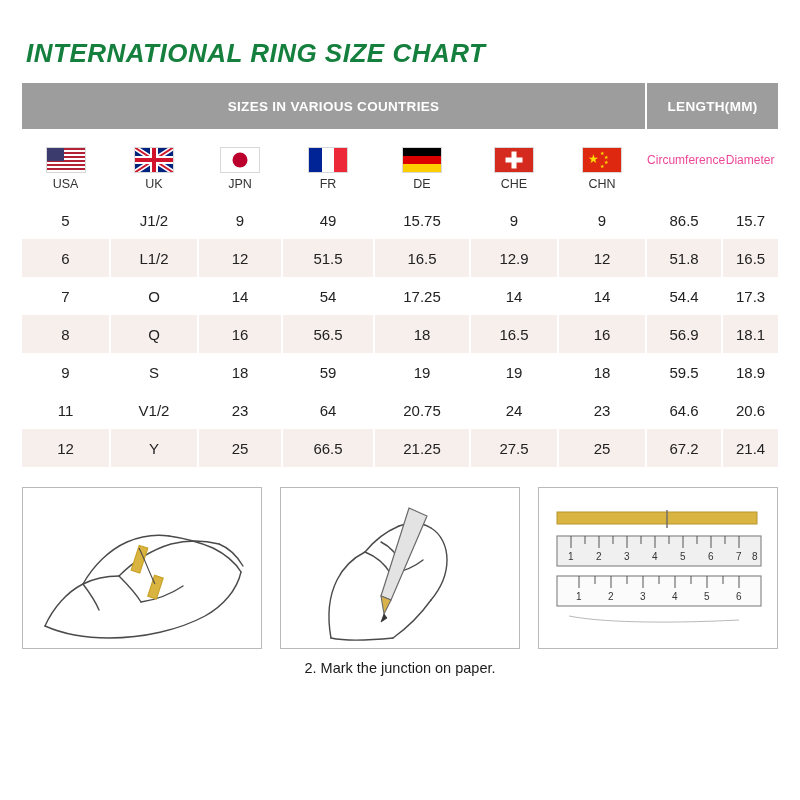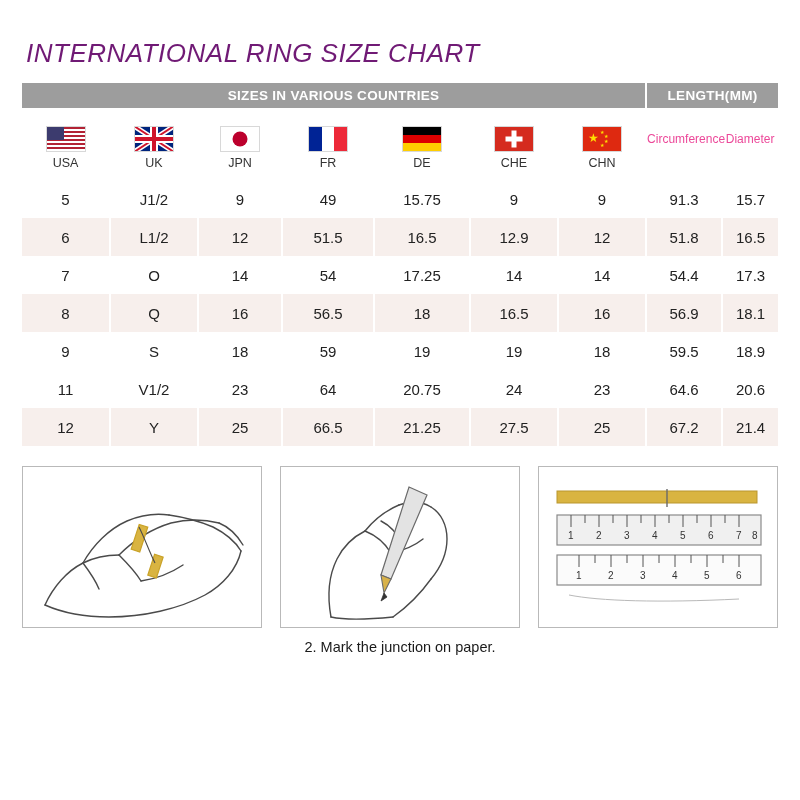--- a/index.html
+++ b/index.html
@@ -17,44 +17,44 @@
   .page {
     width: 800px;
     height: 800px;
     position: relative;
     box-sizing: border-box;
     padding: 0 22px;
   }
   
   .title {
     font-size: 26px;
-    font-weight: normal;
+    font-weight: bold;
     font-style: italic;
     letter-spacing: 0.5px;
-    color: #701a75;
+    color: #15803d;
     padding-top: 38px;
     padding-bottom: 14px;
     padding-left: 4px;
   }
   
   table.ring-table {
     width: 756px;
     border-collapse: collapse;
     table-layout: fixed;
   }
   table.ring-table td, table.ring-table th {
     text-align: center;
     vertical-align: middle;
     padding: 0;
   }
   .hdr-band {
     background: #9d9d9d;
     color: #ffffff;
     font-size: 13.5px;
-    height: 25px;
+    height: 46px;
     letter-spacing: 0.3px;
     border-right: 2px solid #ffffff;
   }
   .hdr-band.last { border-right: none; }
   .flagrow td {
     background: #ffffff;
     height: 62px;
     border-right: 2px solid #ffffff;
   }
   .flagcell {
@@ -268,21 +268,21 @@
     </thead>
     <tbody>
       <tr class="data-row row-light">
         <td>5</td>
         <td>J1/2</td>
         <td>9</td>
         <td>49</td>
         <td>15.75</td>
         <td>9</td>
         <td>9</td>
-        <td>91.3</td>
+        <td>86.5</td>
         <td class="last">15.7</td>
       </tr>
       <tr class="data-row row-dark">
         <td>6</td>
         <td>L1/2</td>
         <td>12</td>
         <td>51.5</td>
         <td>16.5</td>
         <td>12.9</td>
         <td>12</td>

